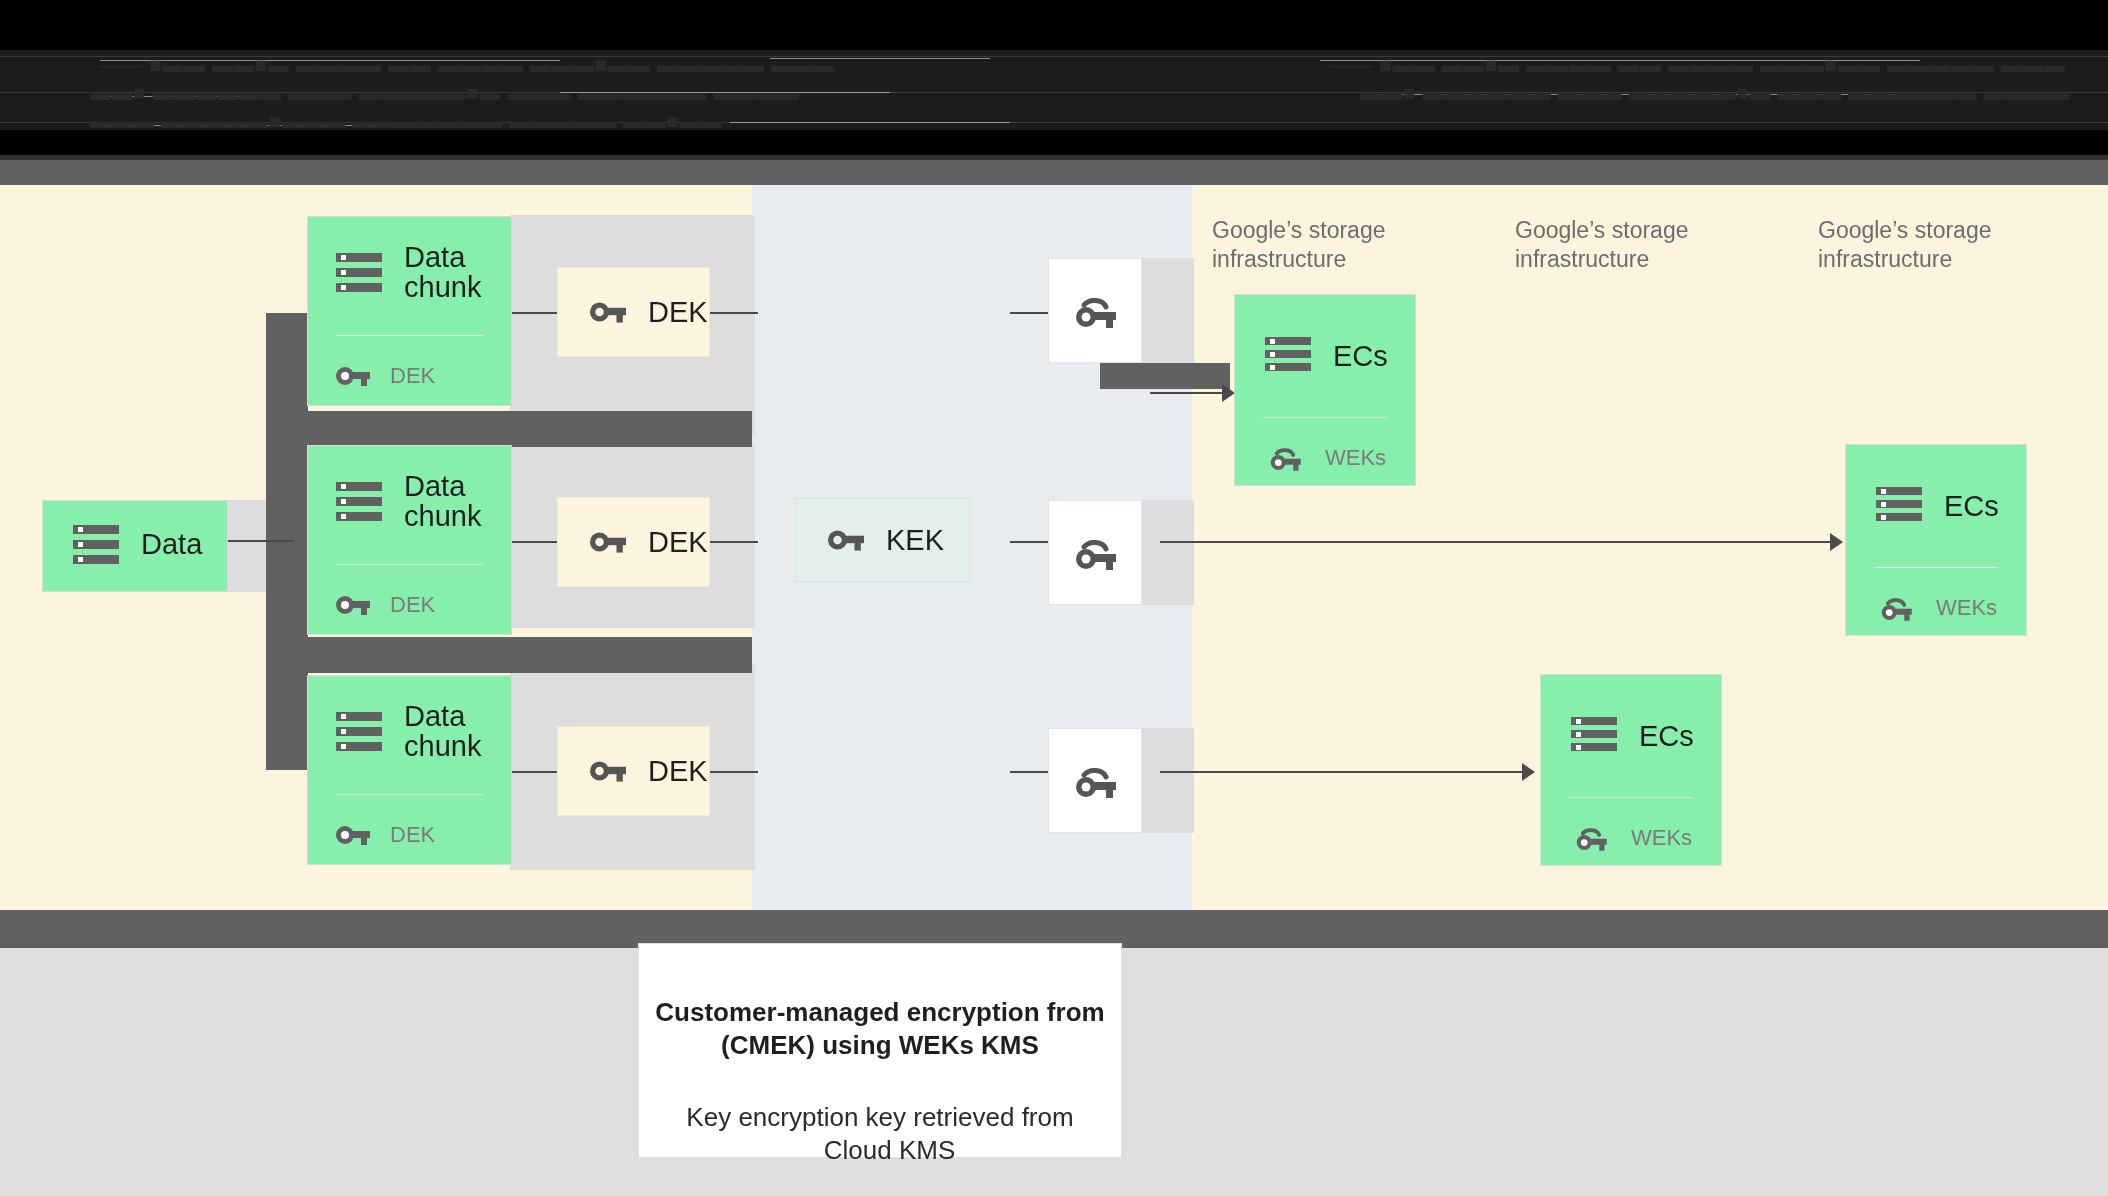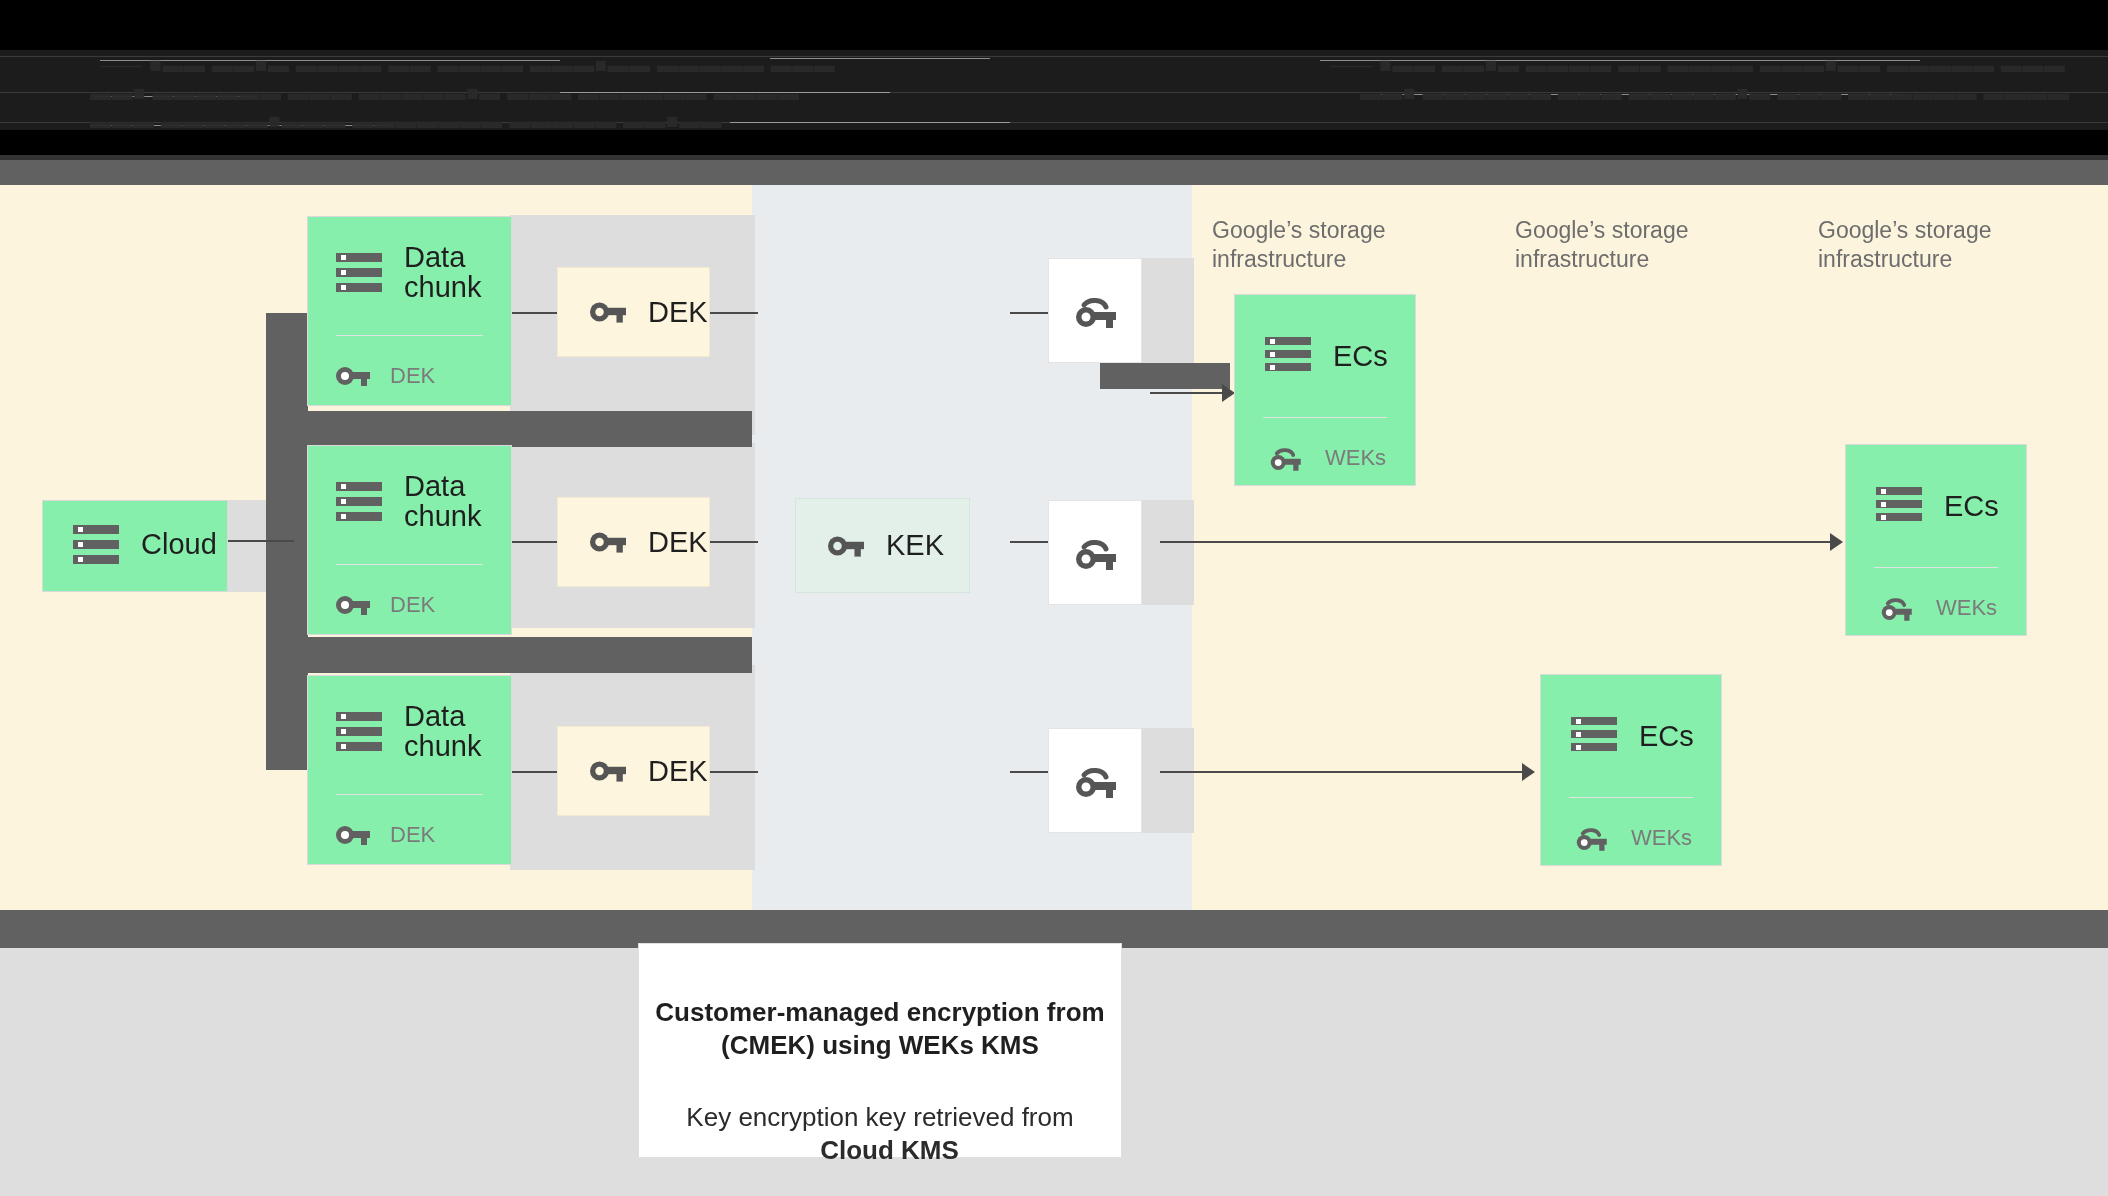--- a/index.html
+++ b/index.html
@@ -65,21 +65,21 @@
   
   .infra{position:absolute;font-size:23px;line-height:29px;color:#6d6d6d;}
 
   
   .bottomdark{position:absolute;left:0;top:910px;width:2108px;height:38px;background:#616161;}
   .bottomarea{position:absolute;left:0;top:948px;width:2108px;height:248px;background:#dedede;}
   .caption{position:absolute;background:#ffffff;border:1px solid #e0e0e0;box-sizing:border-box;
            text-align:center;}
   .cap-b{font-size:26px;font-weight:bold;color:#1f1f1f;line-height:1.28;}
   .cap-n{font-size:26px;color:#2b2b2b;line-height:1.28;}
-  .cap-n b{font-weight:bold;margin-left:19px;}
+  .cap-n b{font-weight:normal;margin-left:19px;}
 </style>
 </head>
 <body>
 
 <div id="stage">
 
   <div class="topband">
     <div class="noise"></div>
 
     <div class="hairline" style="left:0;top:56px;width:2108px;"></div>
@@ -148,21 +148,21 @@
   <div class="hline" style="left:1160px;top:771px;width:370px;"></div>
   <div class="arrow" style="left:1522px;top:763px;"></div>
 
   <div class="card" style="left:42px;top:500px;width:186px;height:92px;">
     <div class="row toprow" style="top:24px;left:30px;">
       <div class="svr">
           <i></i>
           <i></i>
           <i></i>
         </div>
-      <span class="lbl-main">Cloud</span>
+      <span class="lbl-main">Data</span>
     </div>
   </div>
 
   <div class="card" style="left:307px;top:216px;width:205px;height:190px;">
     <div class="row toprow">
       <div class="svr">
           <i></i>
           <i></i>
           <i></i>
         </div>
@@ -245,21 +245,21 @@
   <div class="keybox cream" style="left:557px;top:726px;width:153px;height:90px;">
     <svg class="keyico" width="36" height="26" viewBox="0 0 34 24">
       <circle cx="9" cy="12" r="9" fill="#555"></circle>
         <circle cx="9" cy="12" r="4" fill="#fdf5dd"></circle>
       <rect x="16" y="8" width="18" height="7" fill="#555"></rect>
       <rect x="25" y="12" width="6" height="10" fill="#555"></rect>
     </svg>
     <span class="kl">DEK</span>
   </div>
 
-  <div class="keybox mint" style="left:795px;top:498px;width:175px;height:95px;">
+  <div class="keybox mint" style="left:795px;top:498px;width:175px;height:84px;">
     <svg class="keyico" width="36" height="26" viewBox="0 0 34 24">
       <circle cx="9" cy="12" r="9" fill="#555"></circle>
         <circle cx="9" cy="12" r="4" fill="#e3f0ea"></circle>
       <rect x="16" y="8" width="18" height="7" fill="#555"></rect>
       <rect x="25" y="12" width="6" height="10" fill="#555"></rect>
     </svg>
     <span class="kl">KEK</span>
   </div>
 
   <div class="keytile" style="left:1048px;top:258px;width:94px;height:105px;">

